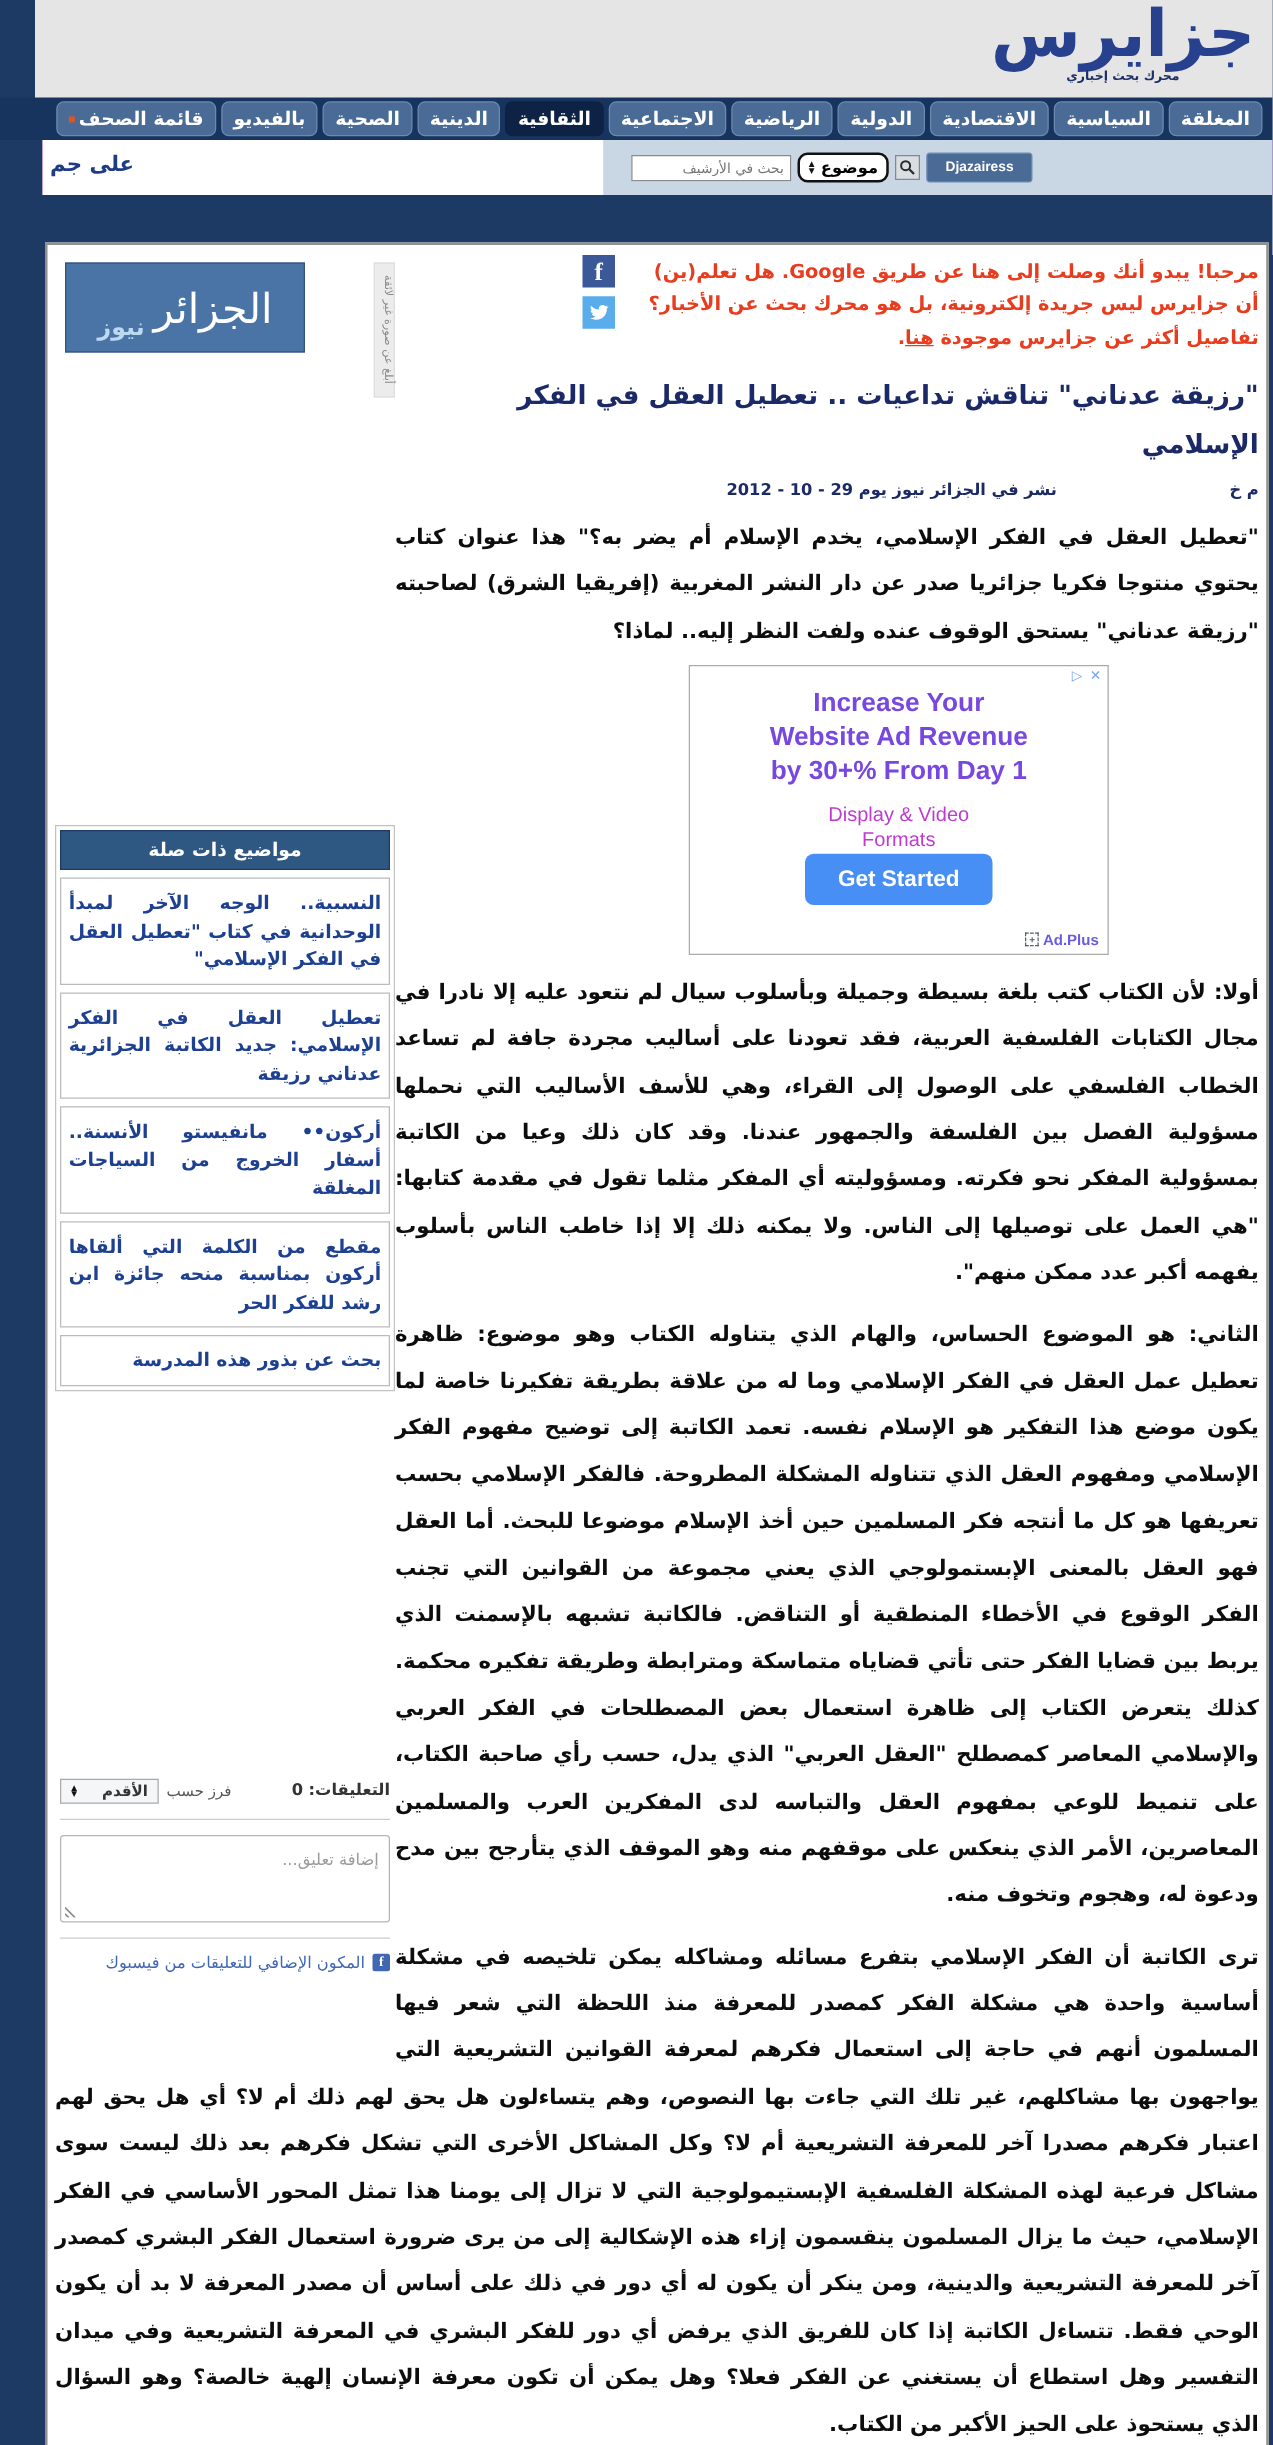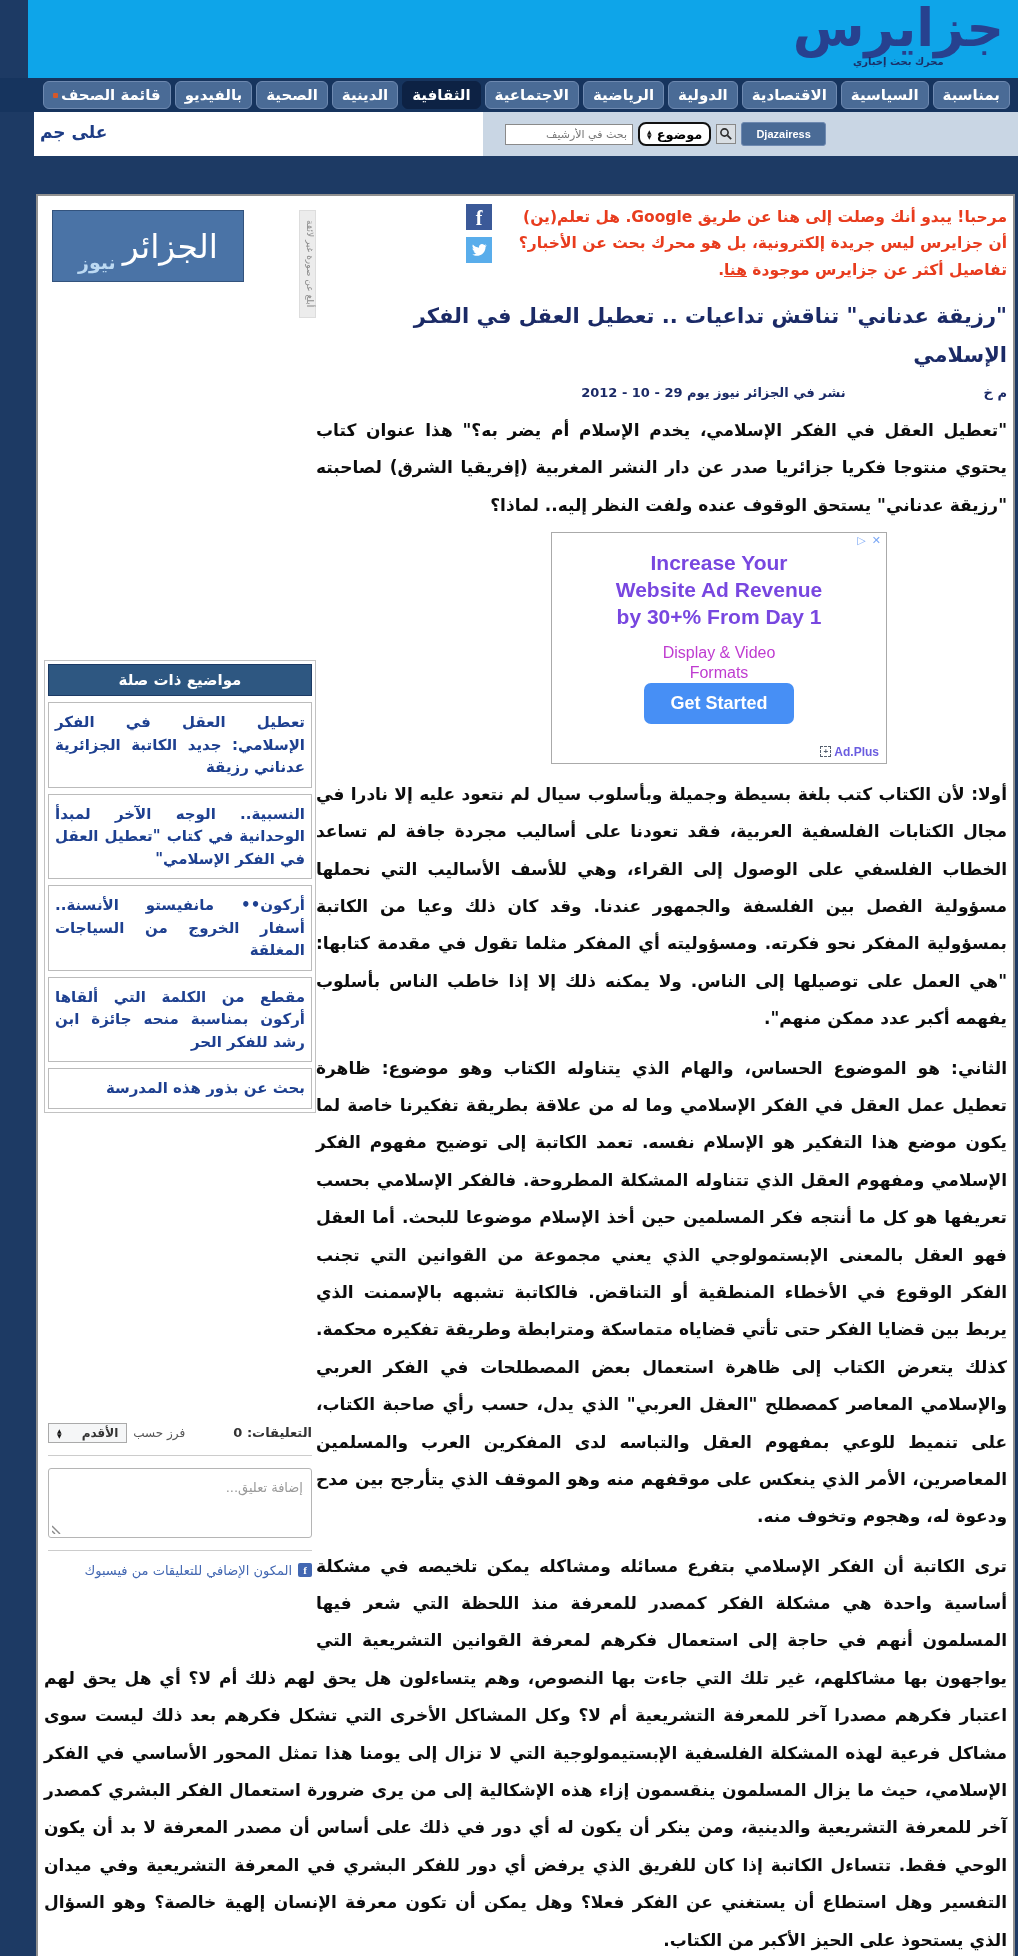--- a/index.html
+++ b/index.html
@@ -3,21 +3,21 @@
 <meta charset="utf-8">
 <style>
   * { box-sizing: border-box; margin: 0; padding: 0; }
   html, body { width: 1018px; height: 1956px; overflow: hidden; }
   body {
     background: #1d3a64;
     font-family: "DejaVu Sans", sans-serif;
   }
   
   .banner {
-    height: 78px; background: #0ea5e9; margin-left: 28px;
+    height: 78px; background: #e5e5e5; margin-left: 28px;
     position: relative;
   }
   .site-logo {
     position: absolute; top: 2px; right: 14px; text-align: center;
     color: #27418f; line-height: 1;
   }
   .site-logo .logo-text { font-size: 52px; font-weight: bold; letter-spacing: 1px; }
   .site-logo .logo-tagline { font-size: 10px; font-weight: bold; color: #1c2f66; margin-top: 3px; }
   
   .navbar {
@@ -150,21 +150,21 @@
 
 <div class="banner">
   <div class="site-logo">
     <div class="logo-text">جزايرس</div>
     <div class="logo-tagline">محرك بحث إخباري</div>
   </div>
 </div>
 
 <div class="navbar">
   <div class="tab">
-      <span>بمناسبة</span>
+      <span>المغلقة</span>
     </div>
   <div class="tab">
       <span>السياسية</span>
     </div>
   <div class="tab">
       <span>الاقتصادية</span>
     </div>
   <div class="tab">
       <span>الدولية</span>
     </div>
@@ -219,22 +219,22 @@
 
   <div class="leftcol">
     <div class="paper-logo">
       <span class="p-main">الجزائر</span>
       <span class="p-sub">نيوز</span>
     </div>
     <div class="report-label">أبلغ عن صورة غير لائقة</div>
 
     <div class="related">
       <div class="related-header">مواضيع ذات صلة</div>
+      <div class="related-item">النسبية.. الوجه الآخر لمبدأ الوحدانية في كتاب "تعطيل العقل في الفكر الإسلامي"</div>
       <div class="related-item">تعطيل العقل في الفكر الإسلامي: جديد الكاتبة الجزائرية عدناني رزيقة</div>
-      <div class="related-item">النسبية.. الوجه الآخر لمبدأ الوحدانية في كتاب "تعطيل العقل في الفكر الإسلامي"</div>
       <div class="related-item">أركون•• مانفيستو الأنسنة.. أسفار الخروج من السياجات المغلقة</div>
       <div class="related-item">مقطع من الكلمة التي ألقاها أركون بمناسبة منحه جائزة ابن رشد للفكر الحر</div>
       <div class="related-item">بحث عن بذور هذه المدرسة</div>
     </div>
 
     <div class="comments">
       <div class="c-head">
         <div class="c-count">
           <span>التعليقات:</span>
           <span>0</span>

